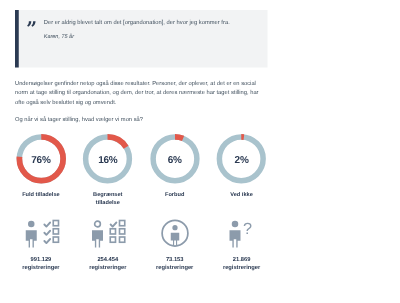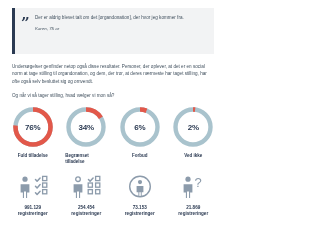--- a/index.html
+++ b/index.html
@@ -91,20 +91,21 @@
   
   .stats-row {
     display: flex;
     margin: 6px 6px 0 6px;
   }
   .stat-col {
     flex: 1 1 25%;
     display: flex;
     flex-direction: column;
     align-items: center;
+    text-align: center;
   }
   .donut {
     position: relative;
     width: 44px;
     height: 44px;
   }
   .donut svg {
     display: block;
     width: 44px;
     height: 44px;
@@ -212,21 +213,21 @@
       </div>
       <div class="stat-caption">Fuld tilladelse</div>
     </div>
 
     <div class="stat-col">
       <div class="donut">
         <svg viewBox="0 0 44 44" aria-hidden="true">
           <circle class="donut-track" cx="22" cy="22" r="17.5"></circle>
           <circle class="donut-value" cx="22" cy="22" r="17.5" stroke-dasharray="17.59 109.96"></circle>
         </svg>
-        <div class="donut-label">34%</div>
+        <div class="donut-label">16%</div>
       </div>
       <div class="stat-caption">Begrænset tilladelse</div>
     </div>
 
     <div class="stat-col">
       <div class="donut">
         <svg viewBox="0 0 44 44" aria-hidden="true">
           <circle class="donut-track" cx="22" cy="22" r="17.5"></circle>
           <circle class="donut-value" cx="22" cy="22" r="17.5" stroke-dasharray="6.60 109.96"></circle>
         </svg>

